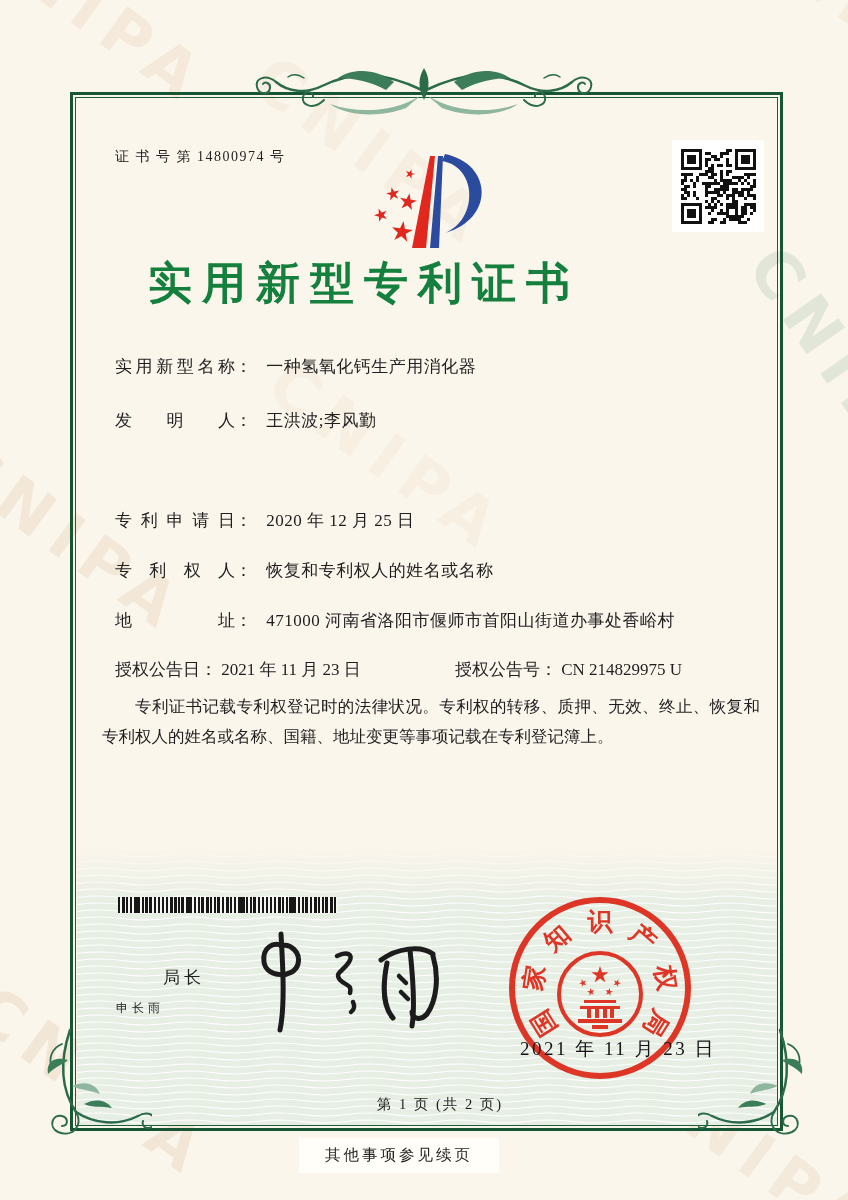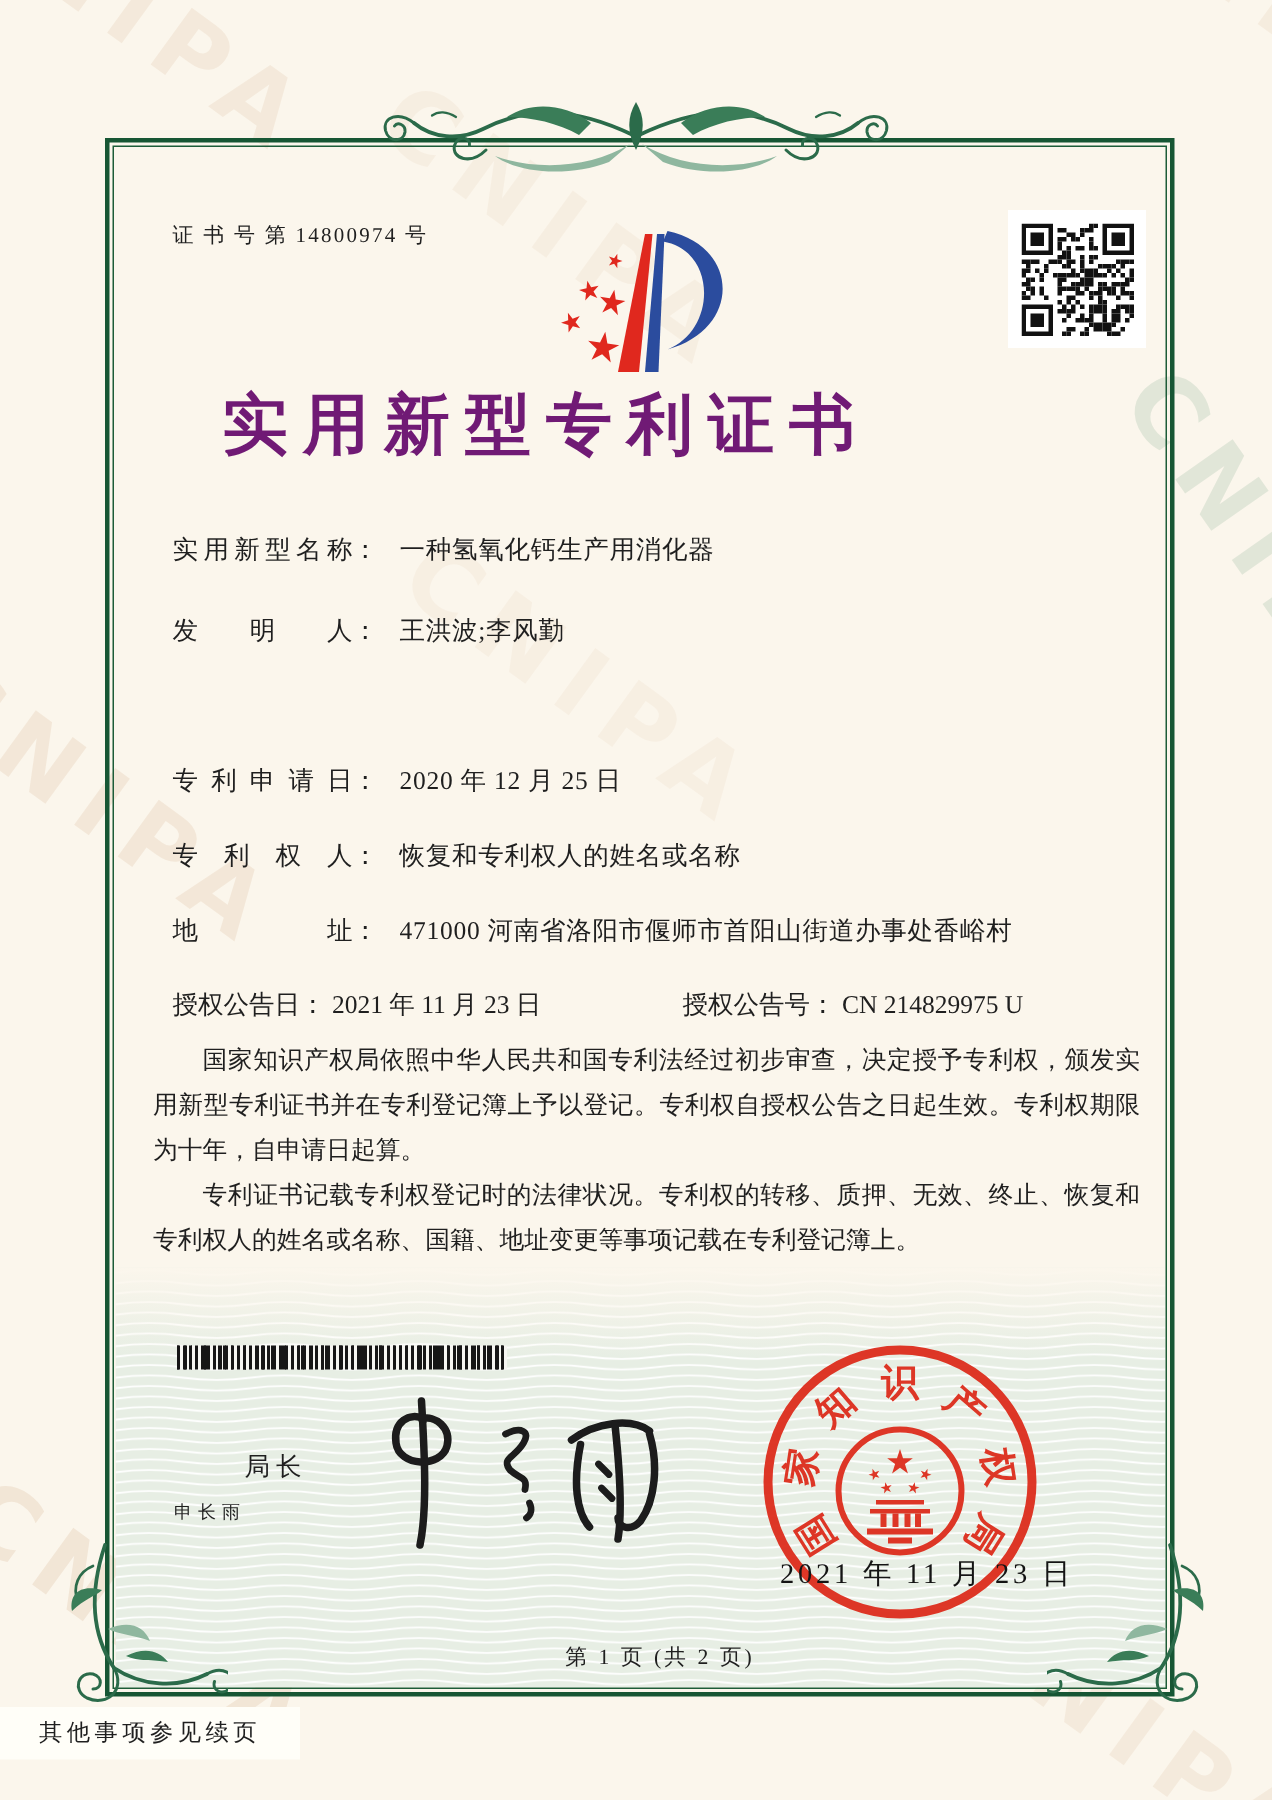--- a/index.html
+++ b/index.html
@@ -35,21 +35,21 @@
   .ornament-top{position:absolute;left:244px;top:56px;z-index:4;}
   .corner{position:absolute;z-index:4;}
   .corner-bl{left:40px;top:1028px;}
   .corner-br{left:698px;top:1028px;transform:scale(-1,1);}
   
   .cert-no{position:absolute;left:115px;top:148px;font-size:14px;letter-spacing:1.5px;z-index:5;}
   .logo{position:absolute;left:338px;top:134px;z-index:5;}
   .qr-box{position:absolute;left:672px;top:140px;width:92px;height:92px;background:#fff;
     display:flex;align-items:center;justify-content:center;z-index:5;}
   .title{position:absolute;left:0;top:254px;width:728px;text-align:center;
-    font-size:44px;font-weight:700;letter-spacing:10px;color:#701a75;z-index:5;}
+    font-size:44px;font-weight:700;letter-spacing:10px;color:#15803d;z-index:5;}
   
   .field-row{position:absolute;left:115px;font-size:17px;z-index:5;white-space:nowrap;}
   .flabel{display:inline-block;width:120px;text-align:justify;text-align-last:justify;vertical-align:bottom;}
   .fcolon{display:inline-block;}
   .fvalue{margin-left:10px;letter-spacing:.5px;text-align:center;}
   .r0{top:355px}.r1{top:409px}.r2{top:459px}.r3{top:509px}.r4{top:559px}.r5{top:609px}
   .grant-row{position:absolute;left:115px;top:658px;font-size:17px;z-index:5;white-space:nowrap;}
   .grant-col2{position:absolute;left:340px;top:0;}
   
   .paras{position:absolute;left:102px;top:692px;width:658px;z-index:5;
@@ -65,21 +65,21 @@
   .sig-title{position:absolute;left:116px;top:966px;font-size:17px;letter-spacing:4px;z-index:5;margin-left:47px;}
   .sig-name{position:absolute;left:116px;top:1000px;font-size:12px;letter-spacing:4px;z-index:5;}
   .sig-script{position:absolute;left:245px;top:928px;z-index:6;}
   .seal{position:absolute;left:500px;top:888px;z-index:5;opacity:.95;}
   .seal-char{font-size:25px;font-weight:bold;fill:#dd2d1c;
     font-family:"Liberation Serif","DejaVu Serif",serif;}
   .seal-date{position:absolute;left:520px;top:1036px;font-size:19px;letter-spacing:2.5px;
     color:#141414;z-index:7;white-space:nowrap;}
   .page-num{position:absolute;left:0;top:1095px;width:848px;text-align:center;
     font-size:14.5px;letter-spacing:2px;z-index:5;padding-left:16px;}
-  .cont-note{position:absolute;left:0;top:1138px;width:736px;z-index:5;}
+  .cont-note{position:absolute;left:0;top:1138px;width:736px;text-align:center;z-index:5;padding-left:31px;}
   .cont-note span{display:inline-block;background:#fffef8;padding:7px 26px;
     font-size:15.5px;letter-spacing:3px;}
 </style>
 </head>
 <body>
 
 <div class="page">
 
   <span class="wm wm1">CNIPA</span>
   <span class="wm wm2">CNIPA</span>
@@ -431,21 +431,20 @@
   <div class="grant-row">
     <span>授权公告日</span><span>：</span>
     <span>2021 年 11 月 23 日</span>
     <span class="grant-col2">
       <span>授权公告号</span><span>：</span>
       <span>CN 214829975 U</span>
     </span>
   </div>
 
   <div class="paras">
-    <p>国家知识产权局依照中华人民共和国专利法经过初步审查，决定授予专利权，颁发实用新型专利证书并在专利登记簿上予以登记。专利权自授权公告之日起生效。专利权期限为十年，自申请日起算。</p>
     <p>专利证书记载专利权登记时的法律状况。专利权的转移、质押、无效、终止、恢复和专利权人的姓名或名称、国籍、地址变更等事项记载在专利登记簿上。</p>
   </div>
 
   <div class="barcode"></div>
 
   <div class="sig-title">局长</div>
   <div class="sig-name">申长雨</div>
 
   <svg class="sig-script" width="205" height="110" viewBox="0 0 205 110">
     <g stroke="#1c1c1c" stroke-width="5" fill="none" stroke-linecap="round" stroke-linejoin="round">

